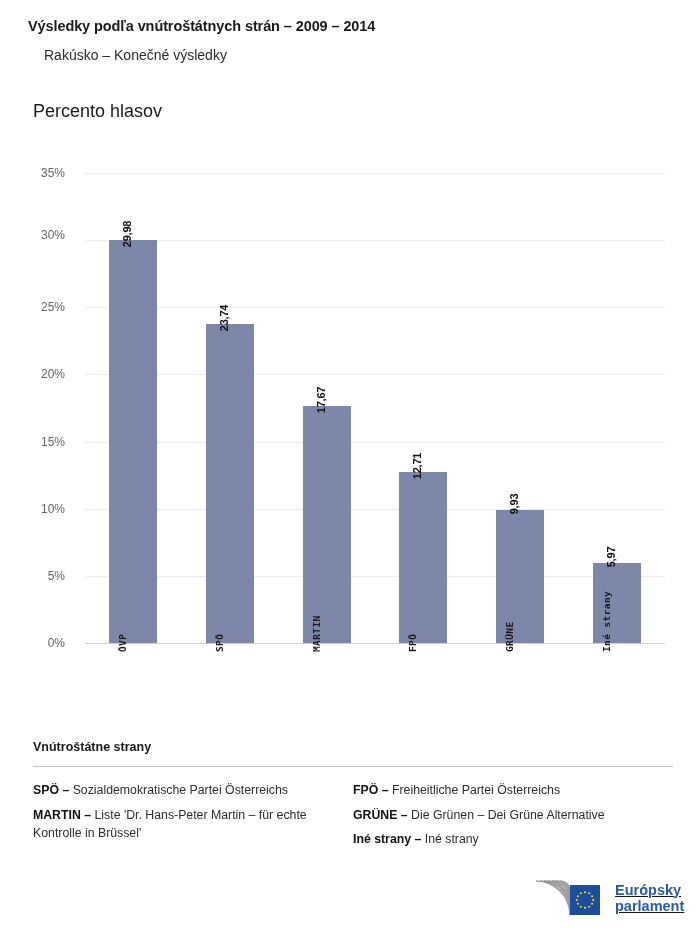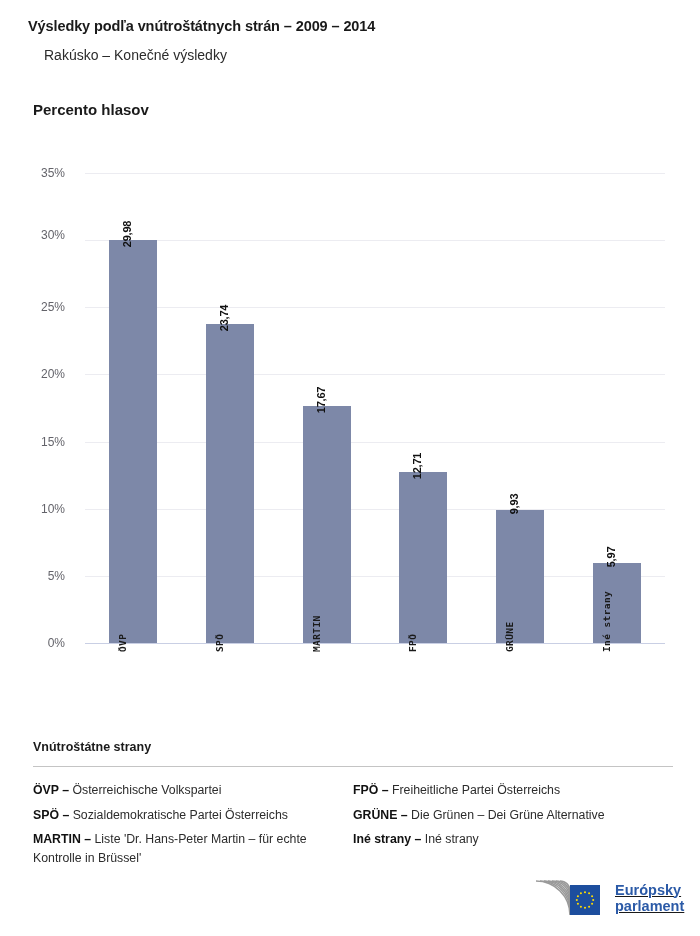--- a/index.html
+++ b/index.html
@@ -43,22 +43,22 @@
     font-size: 14px;
     font-weight: normal;
     color: #2b2b2b;
     line-height: 20px;
     margin: 9px 0 0 16px;
   }
   .axis-caption {
     position: absolute;
     left: 33px;
     top: 101px;
-    font-size: 15px;
-    font-weight: bold;
+    font-size: 18px;
+    font-weight: normal;
     color: #1a1a1a;
   }
 
   
   .chart {
     position: absolute;
     left: 0;
     top: 0;
     width: 700px;
     height: 730px;
@@ -297,21 +297,20 @@
           <div class="cat-label">Iné strany</div>
         </div>
       </div>
   </div>
 
   <div class="legend">
     <div class="legend-title">Vnútroštátne strany</div>
     <div class="legend-divider"></div>
     <div class="legend-cols" id="legend-cols">
         <div class="legend-col">
-          <div class="legend-item"><span class="abbr">ÖVP –</span><span> Österreichische Volkspartei</span></div>
           <div class="legend-item"><span class="abbr">SPÖ –</span><span> Sozialdemokratische Partei Österreichs</span></div>
           <div class="legend-item"><span class="abbr">MARTIN –</span><span> Liste 'Dr. Hans-Peter Martin – für echte Kontrolle in Brüssel'</span></div>
         </div>
         <div class="legend-col">
           <div class="legend-item"><span class="abbr">FPÖ –</span><span> Freiheitliche Partei Österreichs</span></div>
           <div class="legend-item"><span class="abbr">GRÜNE –</span><span> Die Grünen – Dei Grüne Alternative</span></div>
           <div class="legend-item"><span class="abbr">Iné strany –</span><span> Iné strany</span></div>
         </div>
       </div>
   </div>

